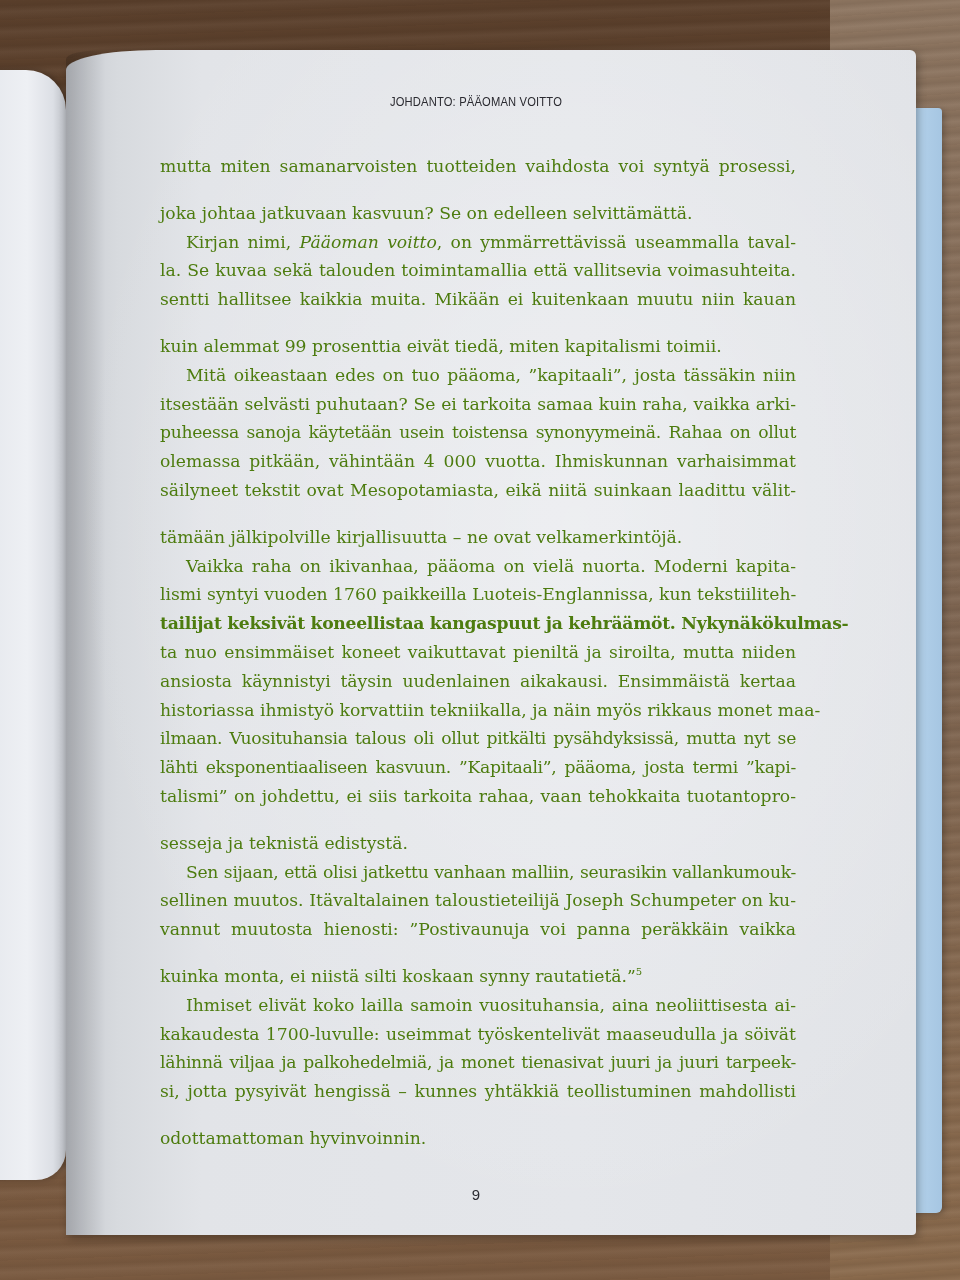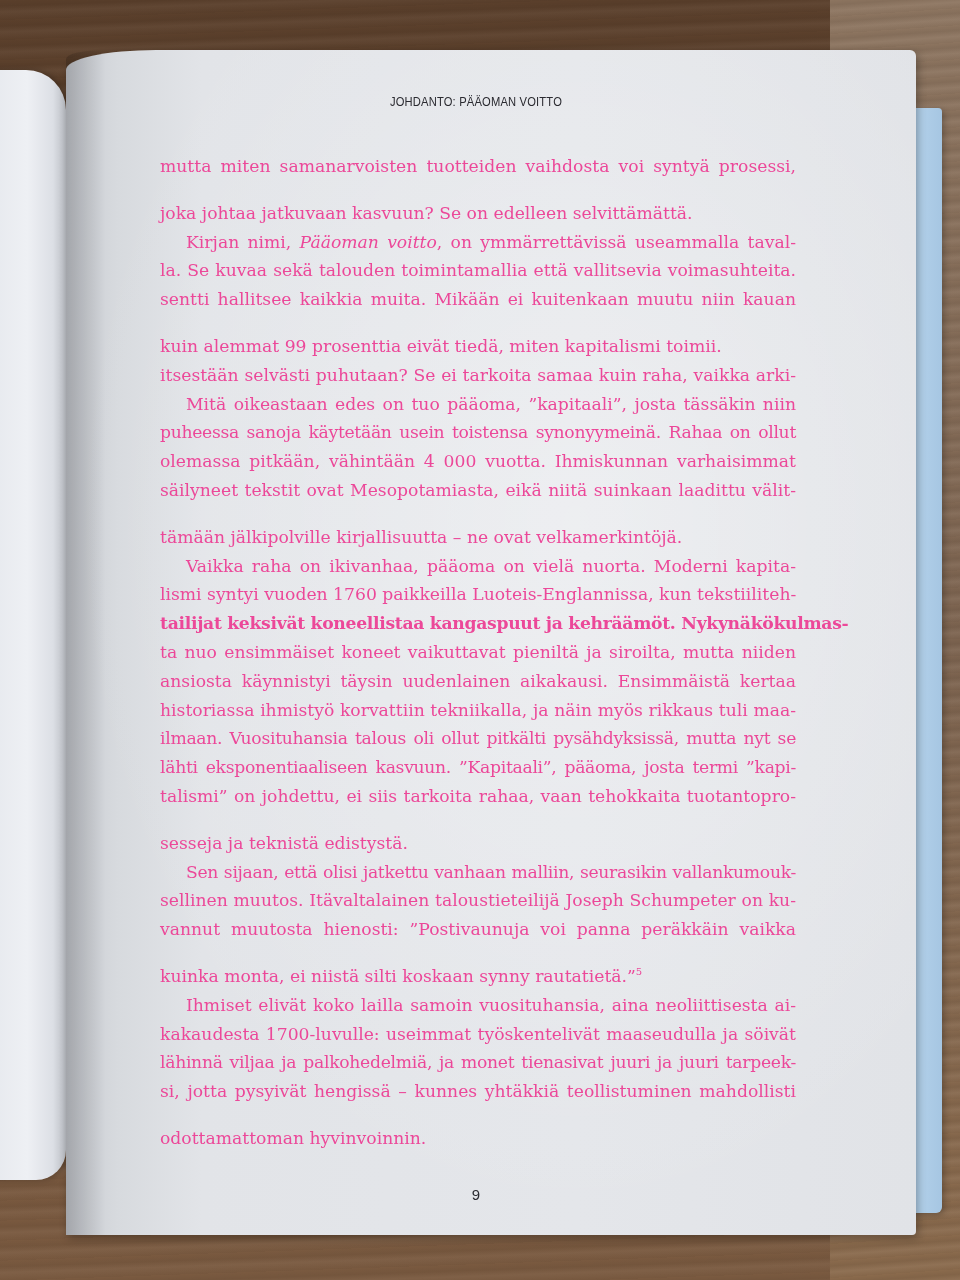--- a/index.html
+++ b/index.html
@@ -68,21 +68,21 @@
       font-size: 13px;
       letter-spacing: 0.2px;
       color: #2a2a30;
       transform: scaleX(0.86);
       transform-origin: 50% 50%;
     }
     .text-block {
       position: absolute;
       left: 160px; top: 152px;
       width: 636px;
-      color: #ec4899;
+      color: #4d7c0f;
       font-family: "DejaVu Serif", serif;
       font-size: 17.2px;
       line-height: 28.8px;
     }
     .line {
       display: block;
       white-space: nowrap;
       text-align: justify;
       text-align-last: justify;
       height: 28.8px;
@@ -127,35 +127,35 @@
   </div>
 
   <div>
     <span class="line indent"><span>Kirjan nimi, </span><em>Pääoman voitto</em><span>, on ymmärrettävissä useammalla taval-</span></span>
     <span class="line">la. Se kuvaa sekä talouden toimintamallia että vallitsevia voimasuhteita.</span>
     <span class="line">sentti hallitsee kaikkia muita. Mikään ei kuitenkaan muutu niin kauan</span>
     <span class="line last">kuin alemmat 99 prosenttia eivät tiedä, miten kapitalismi toimii.</span>
   </div>
 
   <div>
+    <span class="line indent">Mitä oikeastaan edes on tuo pääoma, ”kapitaali”, josta tässäkin niin</span>
     <span class="line">itsestään selvästi puhutaan? Se ei tarkoita samaa kuin raha, vaikka arki-</span>
-    <span class="line indent">Mitä oikeastaan edes on tuo pääoma, ”kapitaali”, josta tässäkin niin</span>
     <span class="line" style="letter-spacing: -0.3px;">puheessa sanoja käytetään usein toistensa synonyymeinä. Rahaa on ollut</span>
     <span class="line">olemassa pitkään, vähintään 4 000 vuotta. Ihmiskunnan varhaisimmat</span>
     <span class="line">säilyneet tekstit ovat Mesopotamiasta, eikä niitä suinkaan laadittu välit-</span>
     <span class="line last">tämään jälkipolville kirjallisuutta – ne ovat velkamerkintöjä.</span>
   </div>
 
   <div>
     <span class="line indent">Vaikka raha on ikivanhaa, pääoma on vielä nuorta. Moderni kapita-</span>
     <span class="line">lismi syntyi vuoden 1760 paikkeilla Luoteis-Englannissa, kun tekstiiliteh-</span>
     <span class="line" style="letter-spacing: -0.3px; font-weight: bold;">tailijat keksivät koneellistaa kangaspuut ja kehräämöt. Nykynäkökulmas-</span>
     <span class="line">ta nuo ensimmäiset koneet vaikuttavat pieniltä ja siroilta, mutta niiden</span>
     <span class="line">ansiosta käynnistyi täysin uudenlainen aikakausi. Ensimmäistä kertaa</span>
-    <span class="line">historiassa ihmistyö korvattiin tekniikalla, ja näin myös rikkaus tuli maa-</span>
+    <span class="line">historiassa ihmistyö korvattiin tekniikalla, ja näin myös rikkaus monet maa-</span>
     <span class="line" style="letter-spacing: -0.3px;">ilmaan. Vuosituhansia talous oli ollut pitkälti pysähdyksissä, mutta nyt se</span>
     <span class="line" style="letter-spacing: -0.3px;">lähti eksponentiaaliseen kasvuun. ”Kapitaali”, pääoma, josta termi ”kapi-</span>
     <span class="line">talismi” on johdettu, ei siis tarkoita rahaa, vaan tehokkaita tuotantopro-</span>
     <span class="line last">sesseja ja teknistä edistystä.</span>
   </div>
 
   <div>
     <span class="line indent" style="letter-spacing: -0.3px;">Sen sijaan, että olisi jatkettu vanhaan malliin, seurasikin vallankumouk-</span>
     <span class="line">sellinen muutos. Itävaltalainen taloustieteilijä Joseph Schumpeter on ku-</span>
     <span class="line">vannut muutosta hienosti: ”Postivaunuja voi panna peräkkäin vaikka</span>

